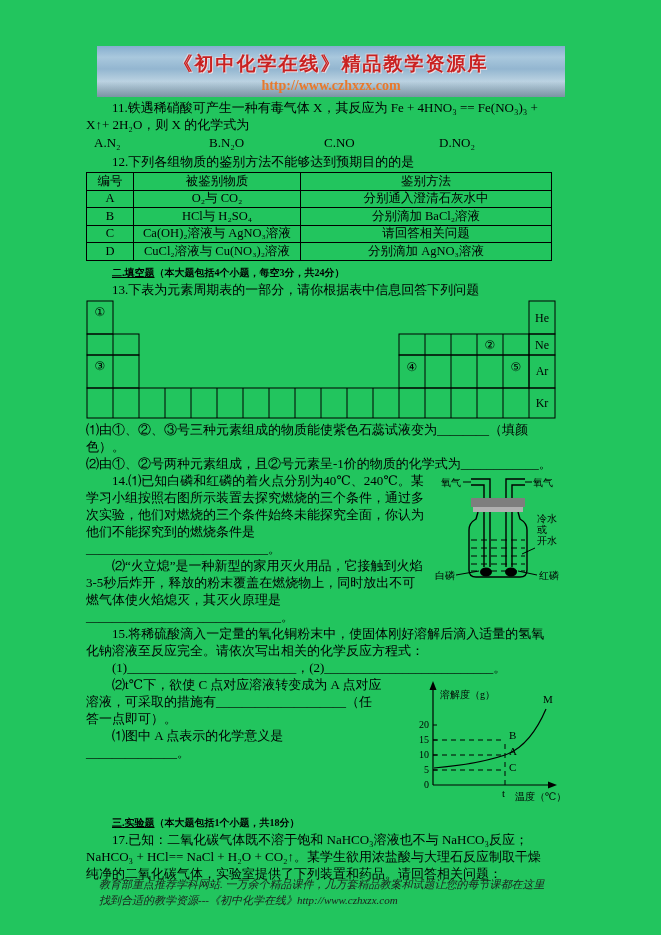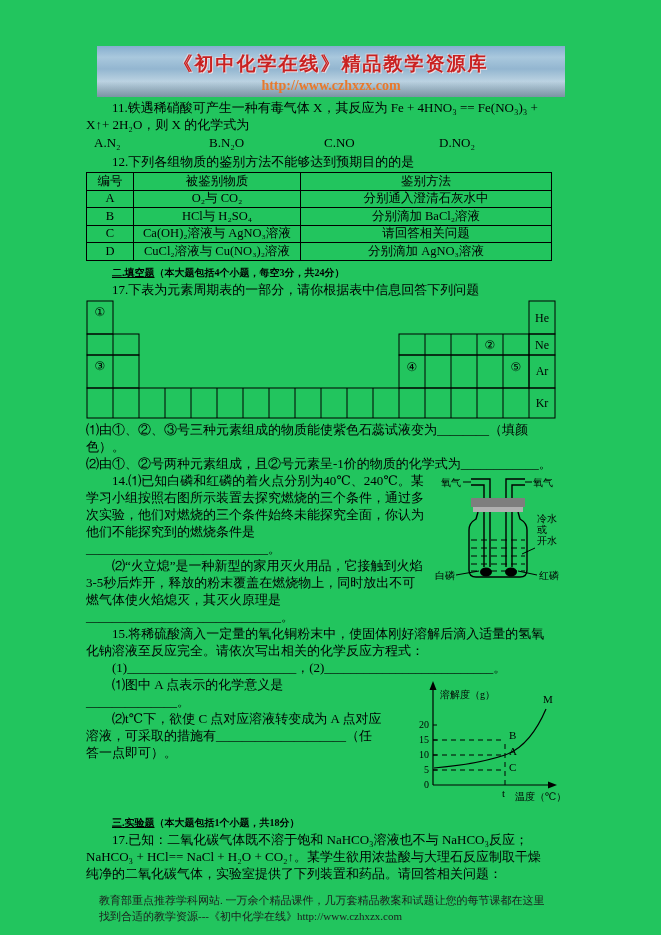--- a/index.html
+++ b/index.html
@@ -42,21 +42,21 @@
   svg text { font-family:"Liberation Serif","DejaVu Serif",serif; }
   .ptable-svg { margin:2px 0 1px 0; }
 
   .floatbox { float:right; position:relative; }
   .app-box { width:128px; height:120px; margin:-2px -7px 2px 6px; }
   .chart-box { width:176px; height:134px; margin:2px -10px 2px 4px; }
   .clear { clear:both; }
 
   .footer {
     position:absolute; left:99px; top:876px; width:448px;
-    font-size:11px; color:#1c1c1c; line-height:16px;margin-top:16px;
+    font-size:11px; font-style:italic; color:#1c1c1c; line-height:16px;
   }
 </style>
 </head>
 <body>
 
 <div class="page">
 
   <div class="banner">
     <div class="banner-title">《初中化学在线》精品教学资源库</div>
     <div class="banner-url">http://www.czhxzx.com</div>
@@ -98,21 +98,21 @@
       <tr>
         <td>D</td>
         <td>CuCl₂溶液与 Cu(NO₃)₂溶液</td>
         <td>分别滴加 AgNO₃溶液</td>
       </tr>
     </tbody>
       </table>
 
     <p class="section"><span class="u">二.填空题</span><span>（本大题包括4个小题，每空3分，共24分）</span></p>
 
-    <p class="indent">17.下表为元素周期表的一部分，请你根据表中信息回答下列问题</p>
+    <p class="indent">13.下表为元素周期表的一部分，请你根据表中信息回答下列问题</p>
 
     <svg class="ptable-svg" width="470" height="120" viewBox="0 0 470 120">
       <g fill="none" stroke="#000" stroke-width="1">
 
         <rect x="1" y="1" width="26" height="33"></rect>
         <rect x="443" y="1" width="26" height="33"></rect>
 
         <rect x="1" y="34" width="52" height="21"></rect>
         <path d="M27,34 v21"></path>
 
@@ -230,22 +230,22 @@
           </g>
           <g font-size="11" fill="#000">
             <text x="114" y="119">t</text>
             <text x="121" y="61">B</text>
             <text x="121" y="77">A</text>
             <text x="121" y="93">C</text>
             <text x="155" y="25">M</text>
           </g>
         </svg>
       </div>
+      <p class="indent">⑵t℃下，欲使 C 点对应溶液转变成为 A 点对应溶液，可采取的措施有____________________（任答一点即可）。</p>
       <p class="indent">⑴图中 A 点表示的化学意义是______________。</p>
-      <p class="indent">⑵t℃下，欲使 C 点对应溶液转变成为 A 点对应溶液，可采取的措施有____________________（任答一点即可）。</p>
       <div class="clear"></div>
     </div>
 
     <p class="section"><span class="u">三.实验题</span><span>（本大题包括1个小题，共18分）</span></p>
 
     <p class="indent">17.已知：二氧化碳气体既不溶于饱和 NaHCO₃溶液也不与 NaHCO₃反应；NaHCO₃ + HCl== NaCl + H₂O + CO₂↑。某学生欲用浓盐酸与大理石反应制取干燥纯净的二氧化碳气体，实验室提供了下列装置和药品。请回答相关问题：</p>
 
   </div>
 
   <div class="footer">教育部重点推荐学科网站. 一万余个精品课件，几万套精品教案和试题让您的每节课都在这里找到合适的教学资源---《初中化学在线》http://www.czhxzx.com</div>

